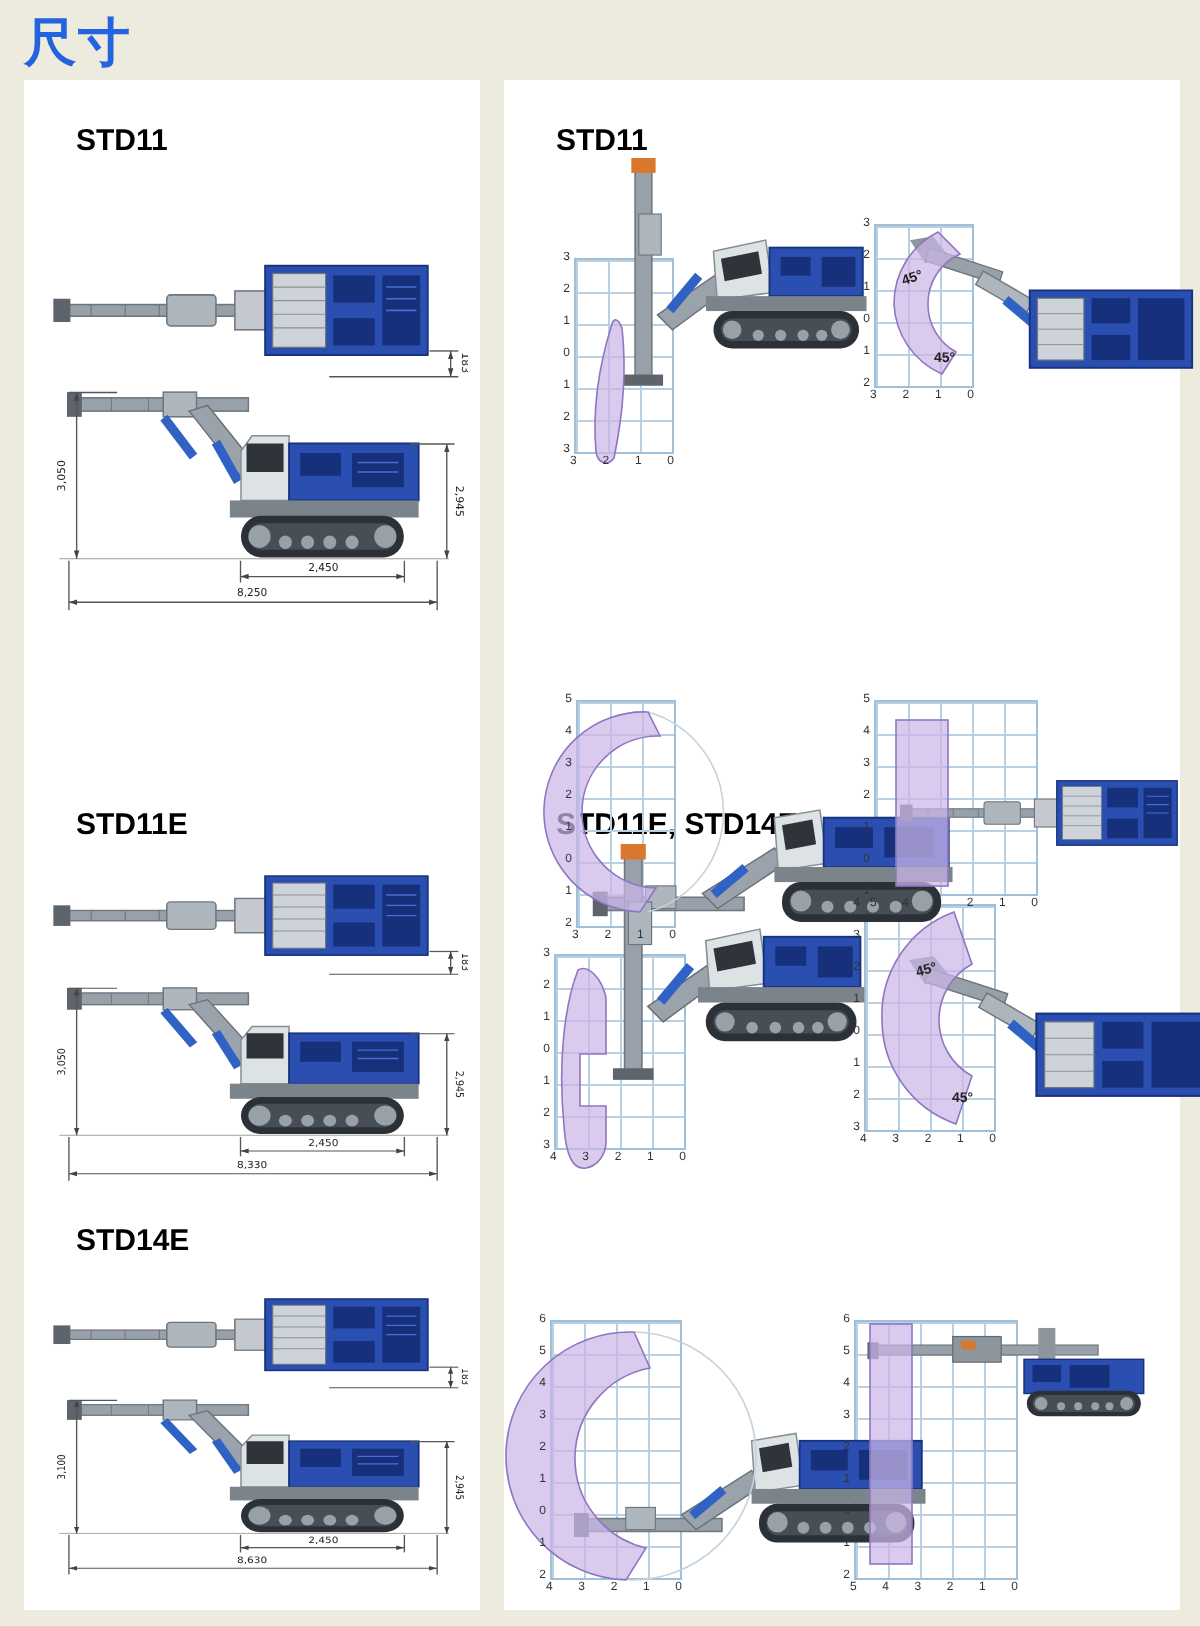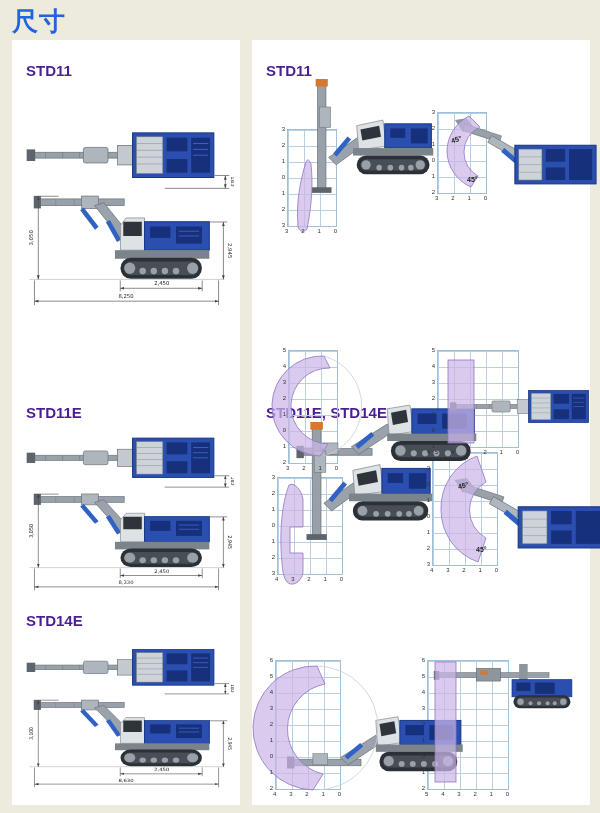--- a/index.html
+++ b/index.html
@@ -4,21 +4,21 @@
 <style>
   html,body{margin:0;padding:0;}
   body{width:600px;height:813px;background:#edebde;font-family:"Liberation Sans","DejaVu Sans",sans-serif;position:relative;overflow:hidden;}
   .page{position:absolute;inset:0;padding-left:36px;}
   .col-title{position:absolute;font-size:26px;font-weight:bold;color:#2463df;letter-spacing:1px;}
   #title-left{left:12px;top:4px;}
   #title-right{left:255px;top:4px;}
   .panel{position:absolute;top:40px;background:#ffffff;}
   #panel-dims{left:12px;width:228px;height:765px;}
   #panel-range{left:252px;width:338px;height:765px;}
-  .model-label{position:absolute;left:14px;font-size:15px;font-weight:bold;color:#4c1d95;}
+  .model-label{position:absolute;left:26px;font-size:15px;font-weight:bold;color:#000000;}
   .dim-svg{position:absolute;left:8px;width:214px;}
   .dl{stroke:#555;stroke-width:0.7;fill:none;}
   .gl{stroke:#999;stroke-width:0.5;fill:none;}
   .dt{font-family:"DejaVu Sans",sans-serif;font-size:5.5px;fill:#222;}
   
   .diag{position:absolute;}
   .grid{position:absolute;border:1px solid #9fc0d8;z-index:1;
         background-image:linear-gradient(to right,#b9d0e2 1px,transparent 1px),
                          linear-gradient(to bottom,#b9d0e2 1px,transparent 1px);
         background-size:16px 16px;}

